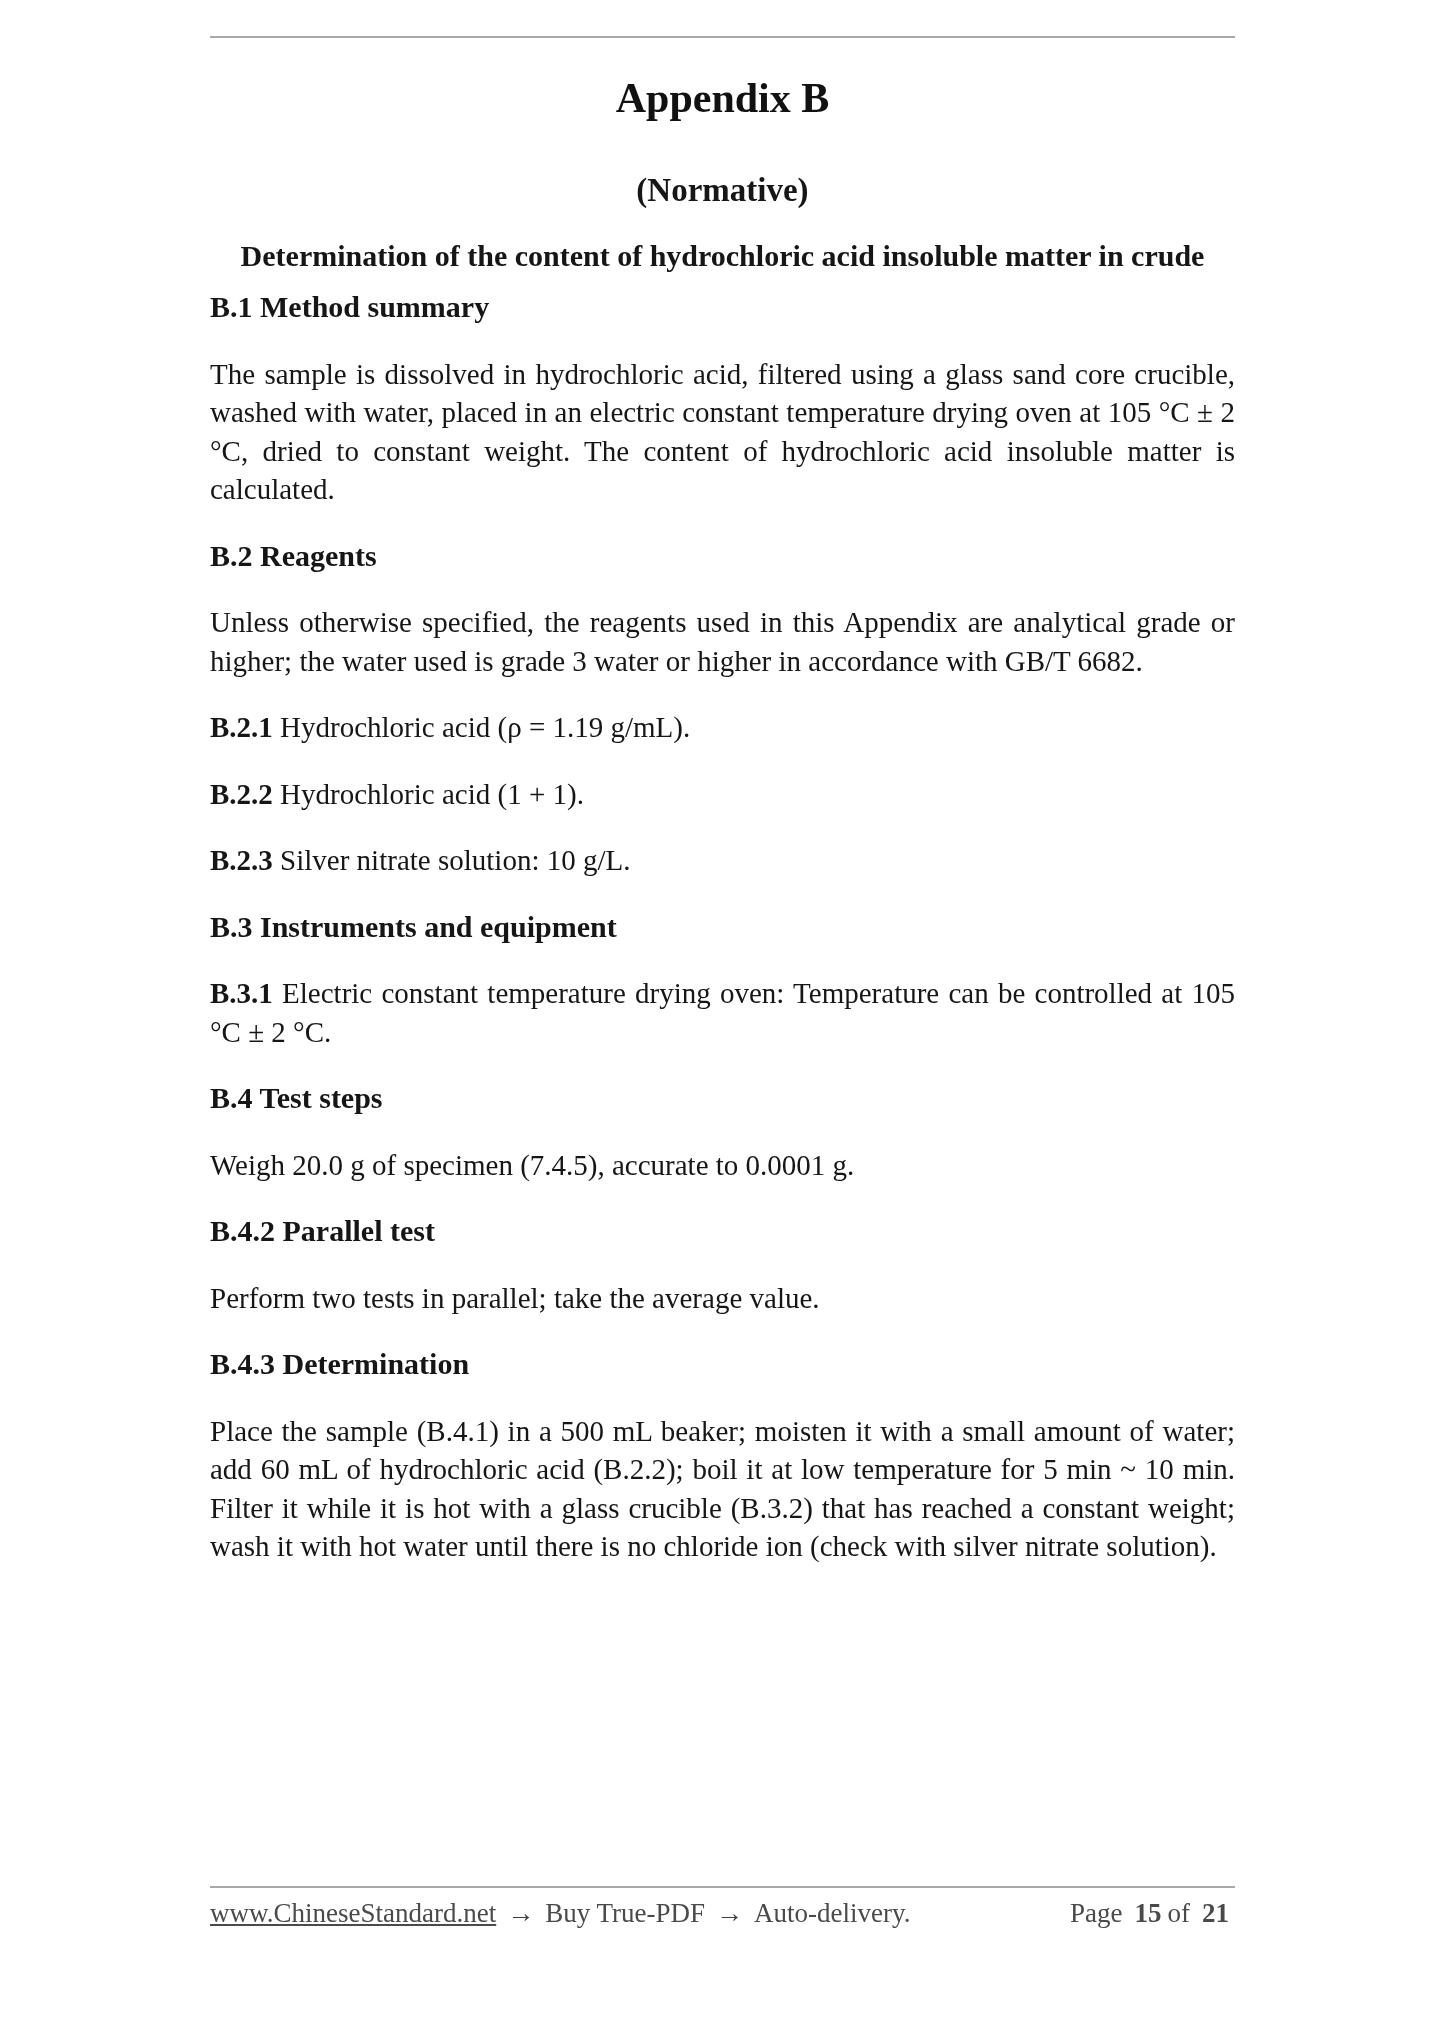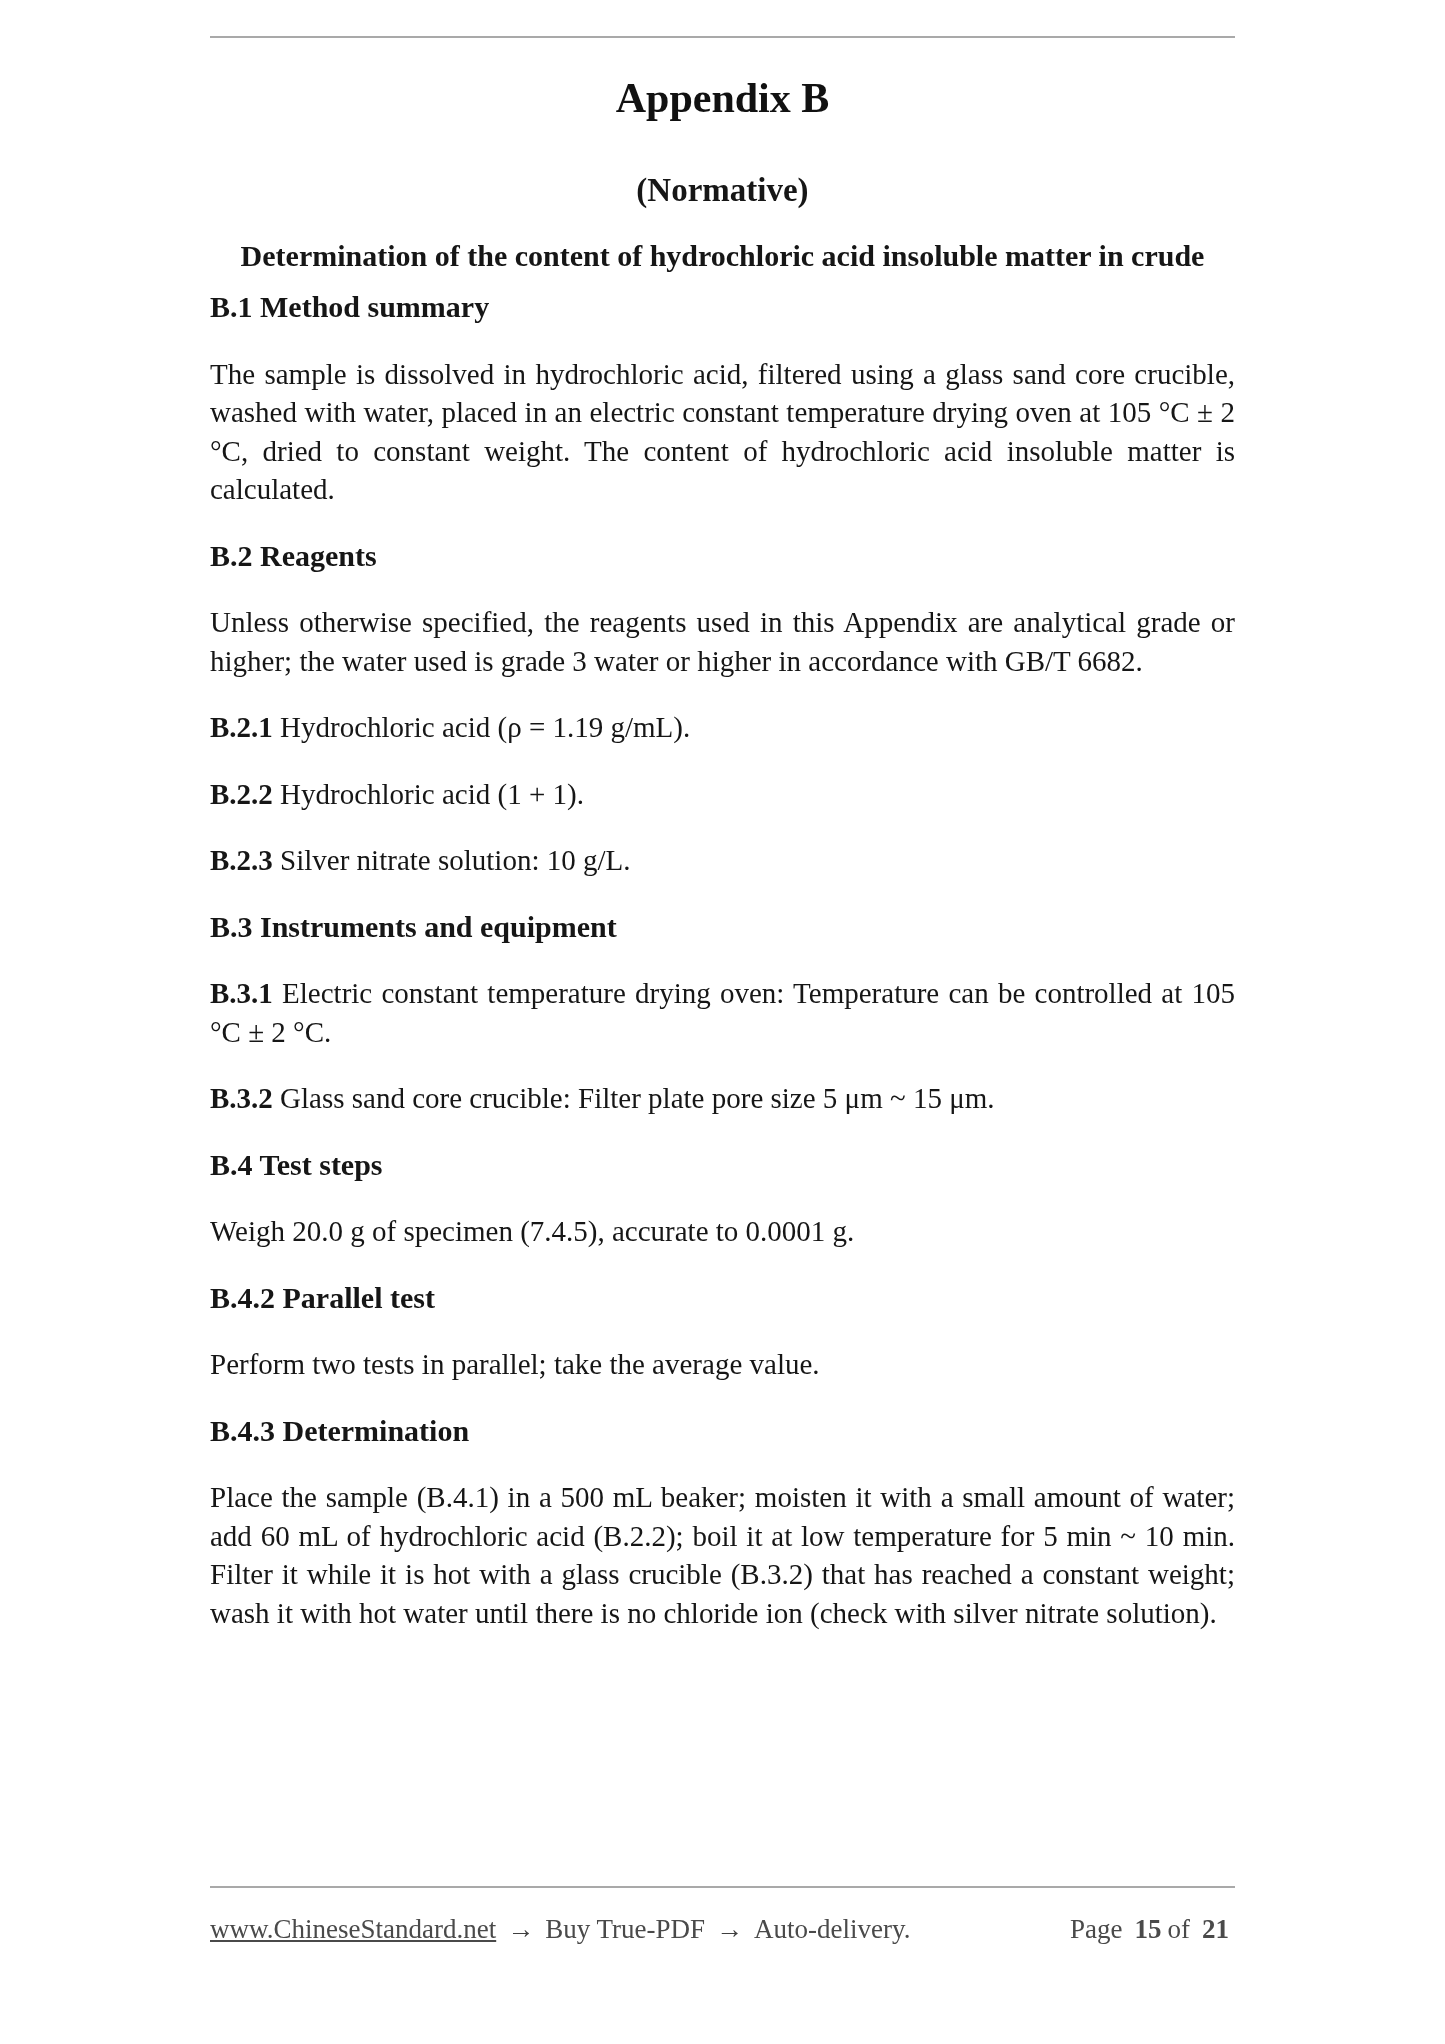--- a/index.html
+++ b/index.html
@@ -63,21 +63,21 @@
     line-height: 38.5px;
     text-align: justify;
   }
   .lbl { font-weight: bold; }
   .page-footer {
     position: absolute;
     left: 210px;
     right: 210px;
     top: 1886px;
     border-top: 2px solid #a9a9a9;
-    padding-top: 24px;
+    padding-top: 8px;
     display: flex;
     justify-content: space-between;
     align-items: baseline;
     font-size: 27px;
     line-height: 34px;
     color: #4a4a4a;
   }
   .footer-left { display: flex; align-items: baseline; gap: 11px; white-space: nowrap; }
   .site-link { color: #4a4a4a; text-decoration: underline; cursor: pointer; }
   .arrow { color: #3f3f3f; }
@@ -104,21 +104,20 @@
   <div class="content">
       <h3 class="blk heading">B.1 Method summary</h3>
       <p class="blk para">The sample is dissolved in hydrochloric acid, filtered using a glass sand core crucible, washed with water, placed in an electric constant temperature drying oven at 105 °C ± 2 °C, dried to constant weight. The content of hydrochloric acid insoluble matter is calculated.</p>
       <h3 class="blk heading">B.2 Reagents</h3>
       <p class="blk para">Unless otherwise specified, the reagents used in this Appendix are analytical grade or higher; the water used is grade 3 water or higher in accordance with GB/T 6682.</p>
       <p class="blk para"><span class="lbl">B.2.1</span> Hydrochloric acid (ρ = 1.19 g/mL).</p>
       <p class="blk para"><span class="lbl">B.2.2</span> Hydrochloric acid (1 + 1).</p>
       <p class="blk para"><span class="lbl">B.2.3</span> Silver nitrate solution: 10 g/L.</p>
       <h3 class="blk heading">B.3 Instruments and equipment</h3>
       <p class="blk para"><span class="lbl">B.3.1</span> Electric constant temperature drying oven: Temperature can be controlled at 105 °C ± 2 °C.</p>
-      <p class="blk para"><span class="lbl">B.3.2</span> Glass sand core crucible: Filter plate pore size 5 μm ~ 15 μm.</p>
       <h3 class="blk heading">B.4 Test steps</h3>
       <p class="blk para">Weigh 20.0 g of specimen (7.4.5), accurate to 0.0001 g.</p>
       <h3 class="blk heading">B.4.2 Parallel test</h3>
       <p class="blk para">Perform two tests in parallel; take the average value.</p>
       <h3 class="blk heading">B.4.3 Determination</h3>
       <p class="blk para">Place the sample (B.4.1) in a 500 mL beaker; moisten it with a small amount of water; add 60 mL of hydrochloric acid (B.2.2); boil it at low temperature for 5 min ~ 10 min. Filter it while it is hot with a glass crucible (B.3.2) that has reached a constant weight; wash it with hot water until there is no chloride ion (check with silver nitrate solution).</p>
     </div>
 
   <div class="page-footer">
     <div class="footer-left">

